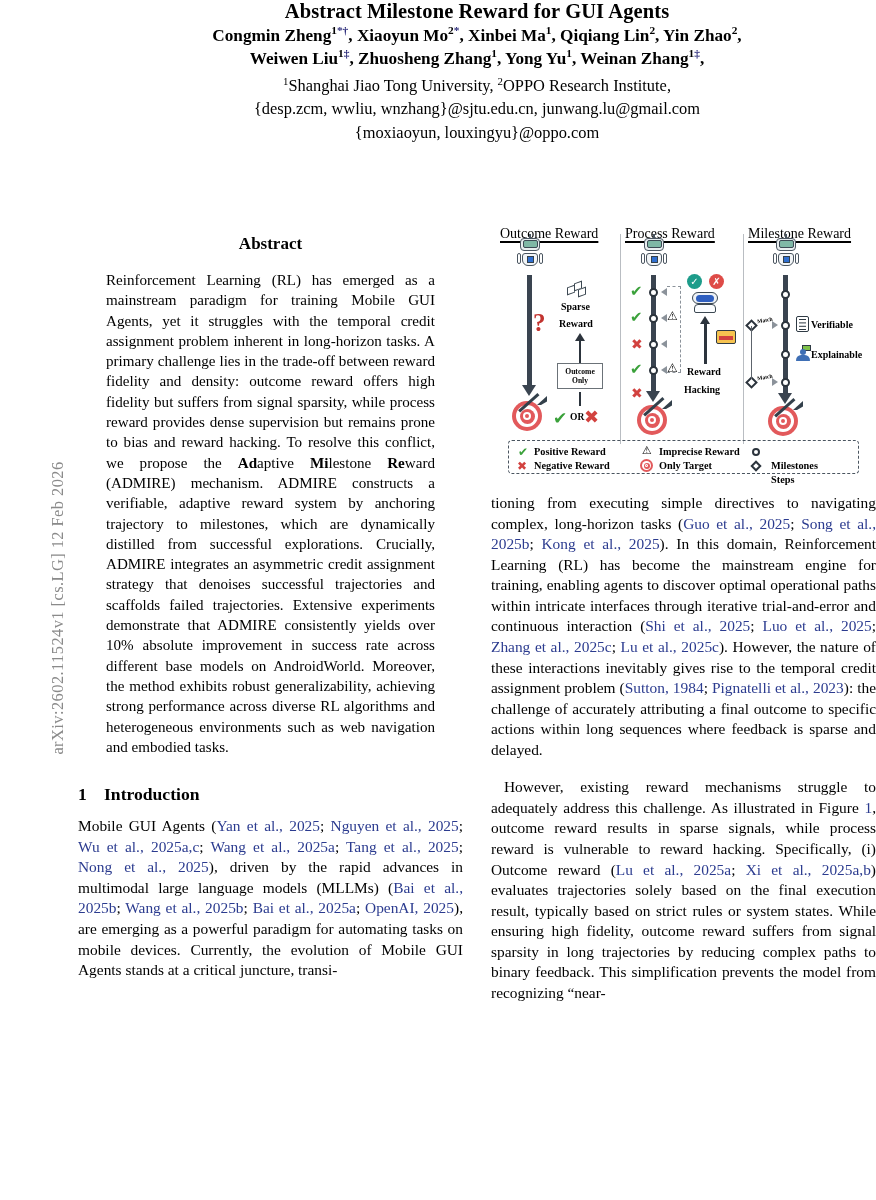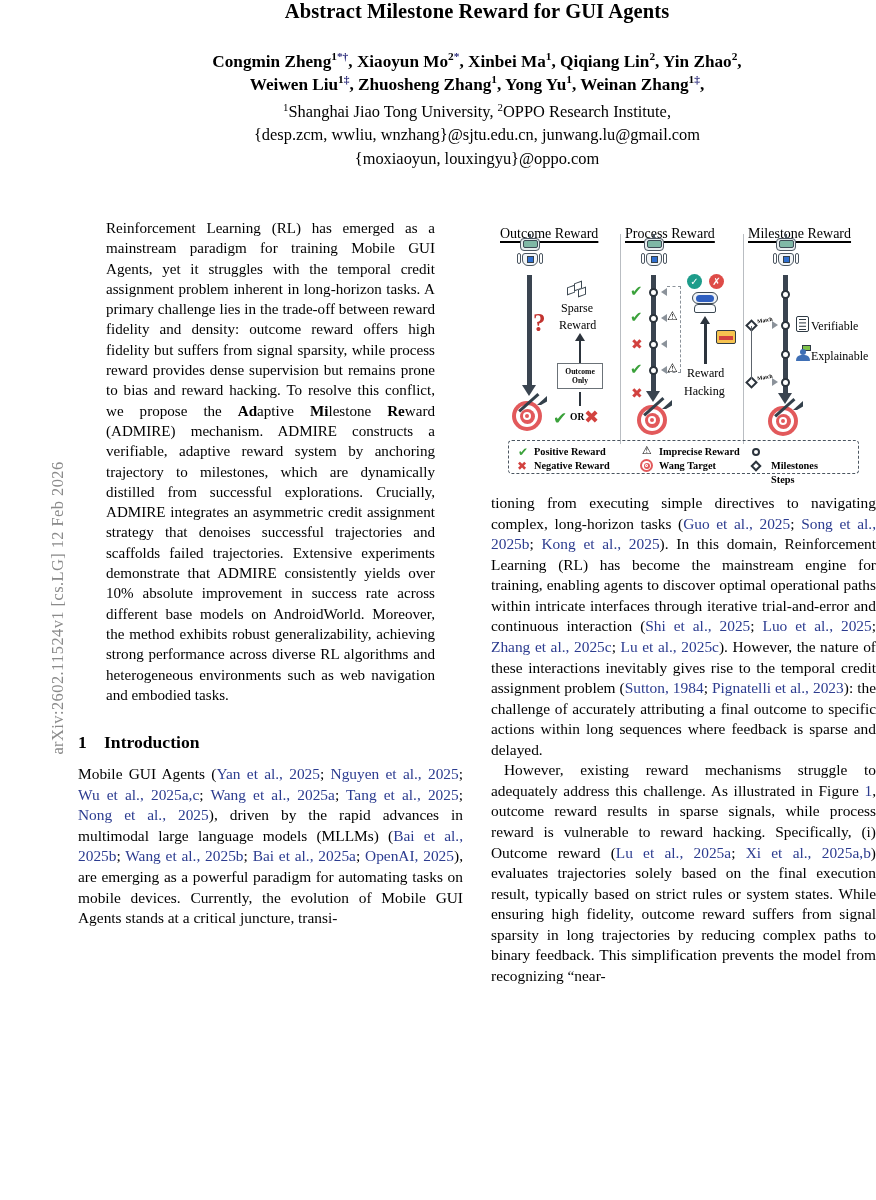--- a/index.html
+++ b/index.html
@@ -37,21 +37,21 @@
 
   
   #title-block { width: 798px; text-align: center; padding-top: 0px; }
   #paper-title {
     font-size: 20.5px; font-weight: bold; line-height: 1.15;
     letter-spacing: .1px;
   }
   .author-line {
     font-size: 17.2px; font-weight: bold; line-height: 1.38;
   }
-  #authors { margin-top: 26px; }
+  #authors { }
   .affil-line { font-size: 16.4px; font-weight: normal; line-height: 1.42; }
   #affils { margin-top: 3px; }
   sup { font-size: .66em; vertical-align: super; line-height: 0; }
   .sym { color: #2a2a7a; }
 
   
   #cols {
     position: absolute;
     top: 218px; left: 0;
     width: 798px;
@@ -78,21 +78,21 @@
     font-size: 17.6px; font-weight: bold;
     margin: 27px 0 11px 0;
   }
   .sec-num { display: inline-block; width: 26px; }
 
   .body-par {
     font-size: 15.4px; line-height: 1.335;
     text-align: justify; text-justify: inter-word;
     margin: 0;
   }
-  .body-par + .body-par { text-indent: 13px; margin-top: 0px; }
+  .body-par + .body-par { text-indent: 13px; margin-top: 17px; }
   .cite { color: #2b3b8f; }
 
   
   #figure { position: relative; width: 385px; }
   #fig-canvas {
     position: relative;
     width: 385px; height: 258px;
     background: #fff;
     border: 0;
   }
@@ -183,21 +183,21 @@
   }
   .dashline-v { position:absolute; border-left:1.6px dashed #8b929a; }
   .dashline-h { position:absolute; border-top:1.6px dashed #8b929a; }
   .solid-v { position:absolute; border-left:1.6px solid #5d646c; }
 
   .q-mark {
     position:absolute; font-size: 25px; font-weight:bold; color:#c2332f;
     font-family:"Liberation Serif", serif; line-height:1;
   }
   .fig-label {
-    position:absolute; font-size: 12px; font-weight:normal; white-space:nowrap;
+    position:absolute; font-size: 10px; font-weight:bold; white-space:nowrap;
   }
   .outcome-box {
     position:absolute; border:1.3px solid #6b7278; background:#fff;
     font-size: 7.6px; font-weight:bold; text-align:center;
     line-height:1.25; padding:2.5px 3px;
   }
   
   .target { position:absolute; width:30px; height:30px; }
   .target .r1 { position:absolute; inset:0; border-radius:50%; background:#e2595b; }
   .target .r2 { position:absolute; inset:4px; border-radius:50%; background:#fff; }
@@ -328,20 +328,21 @@
       <div class="affil-line">
         {moxiaoyun, louxingyu}@oppo.com
       </div>
     </div>
   </div>
 
   <div id="cols">
 
     <div class="col" id="col-left">
 
+      <div id="abstract-head">Abstract</div>
 
       <div id="abstract-body"><span>Reinforcement Learning (RL) has emerged as a mainstream paradigm for training Mobile GUI Agents, yet it struggles with the temporal credit assignment problem inherent in long-horizon tasks. A primary challenge lies in the trade-off between reward fidelity and density: outcome reward offers high fidelity but suffers from signal sparsity, while process reward provides dense supervision but remains prone to bias and reward hacking. To resolve this conflict, we propose the </span><b>Ad</b><span>aptive </span><b>Mi</b><span>lestone </span><b>Re</b><span>ward</span><span> (ADMIRE) mechanism. ADMIRE constructs a verifiable, adaptive reward system by anchoring trajectory to milestones, which are dynamically distilled from successful explorations. Crucially, ADMIRE integrates an asymmetric credit assignment strategy that denoises successful trajectories and scaffolds failed trajectories. Extensive experiments demonstrate that ADMIRE consistently yields over 10% absolute improvement in success rate across different base models on AndroidWorld. Moreover, the method exhibits robust generalizability, achieving strong performance across diverse RL algorithms and heterogeneous environments such as web navigation and embodied tasks.</span></div>
 
       <div class="sec-head"><span class="sec-num">1</span><span>Introduction</span></div>
 
       <p class="body-par"><span>Mobile GUI Agents (</span><span class="cite">Yan et al., 2025</span><span>; </span><span class="cite">Nguyen et al., 2025</span><span>; </span><span class="cite">Wu et al., 2025a,c</span><span>; </span><span class="cite">Wang et al., 2025a</span><span>; </span><span class="cite">Tang et al., 2025</span><span>; </span><span class="cite">Nong et al., 2025</span><span>), driven by the rapid advances in multimodal large language models (MLLMs) (</span><span class="cite">Bai et al., 2025b</span><span>; </span><span class="cite">Wang et al., 2025b</span><span>; </span><span class="cite">Bai et al., 2025a</span><span>; </span><span class="cite">OpenAI, 2025</span><span>), are emerging as a powerful paradigm for automating tasks on mobile devices. Currently, the evolution of Mobile GUI Agents stands at a critical juncture, transi-</span></p>
 
     </div>
 
     <div class="col" id="col-right">
@@ -516,21 +517,21 @@
 
             <div class="leg-gly" style="left:133px; top:4px; font-size:11px;">⚠</div>
             <div class="leg-item" style="left:150px; top:5px;">Imprecise Reward</div>
             <div class="target" style="left:131px; top:18px; width:13px; height:13px;">
               <div class="r1"></div>
                 <div class="r2" style="inset:2px;"></div>
                 <div class="r3" style="inset:3.5px;"></div>
                 <div class="r4" style="inset:5px;"></div>
                 <div class="r5" style="inset:6px;"></div>
             </div>
-            <div class="leg-item" style="left:150px; top:19px;">Wang Target</div>
+            <div class="leg-item" style="left:150px; top:19px;">Only Target</div>
 
             <div class="node-circle" style="left:243px; top:7px; width:8px; height:8px;"></div>
             <div class="leg-item" style="left:262px; top:5px;margin-top:28px;">Steps</div>
             <div class="node-diamond" style="left:243px; top:21px; width:8px; height:8px;"></div>
             <div class="leg-item" style="left:262px; top:19px;">Milestones</div>
           </div>
 
         </div>
 
       </div>

